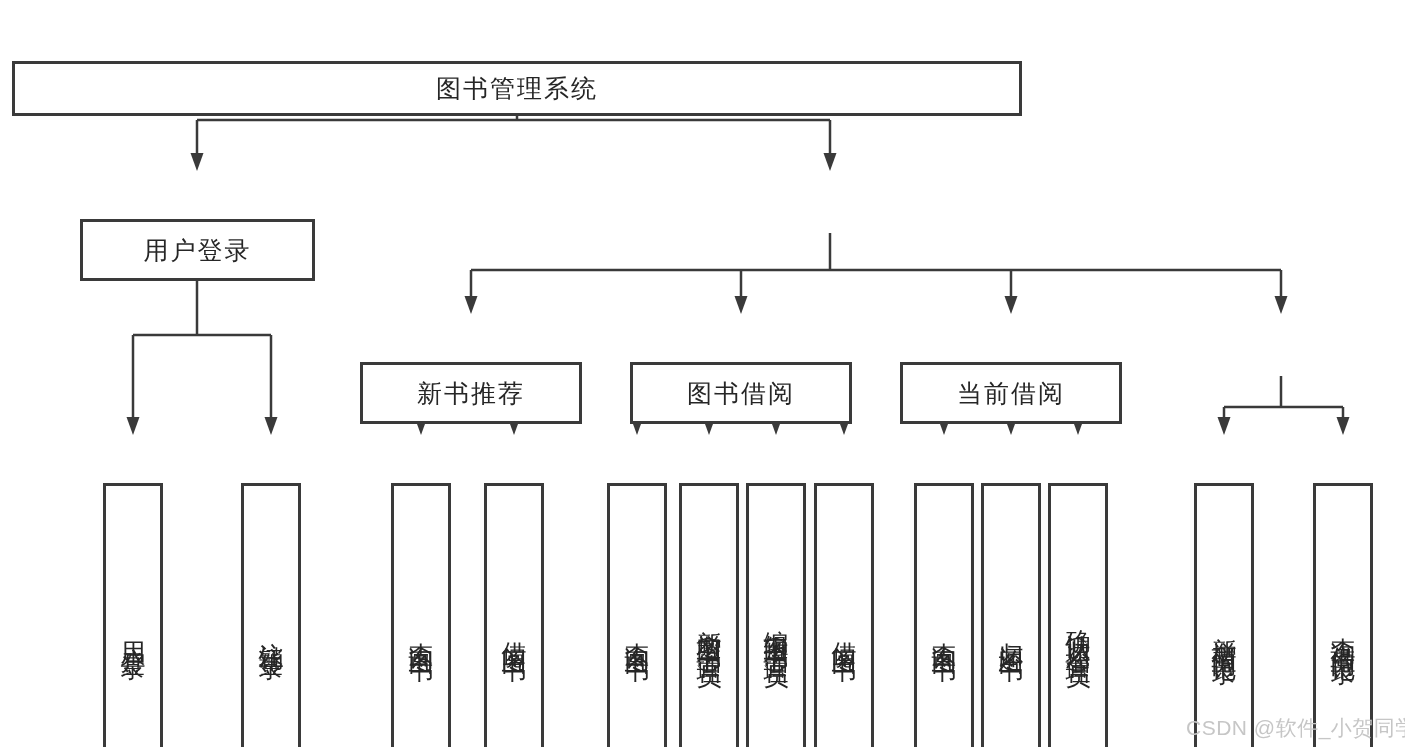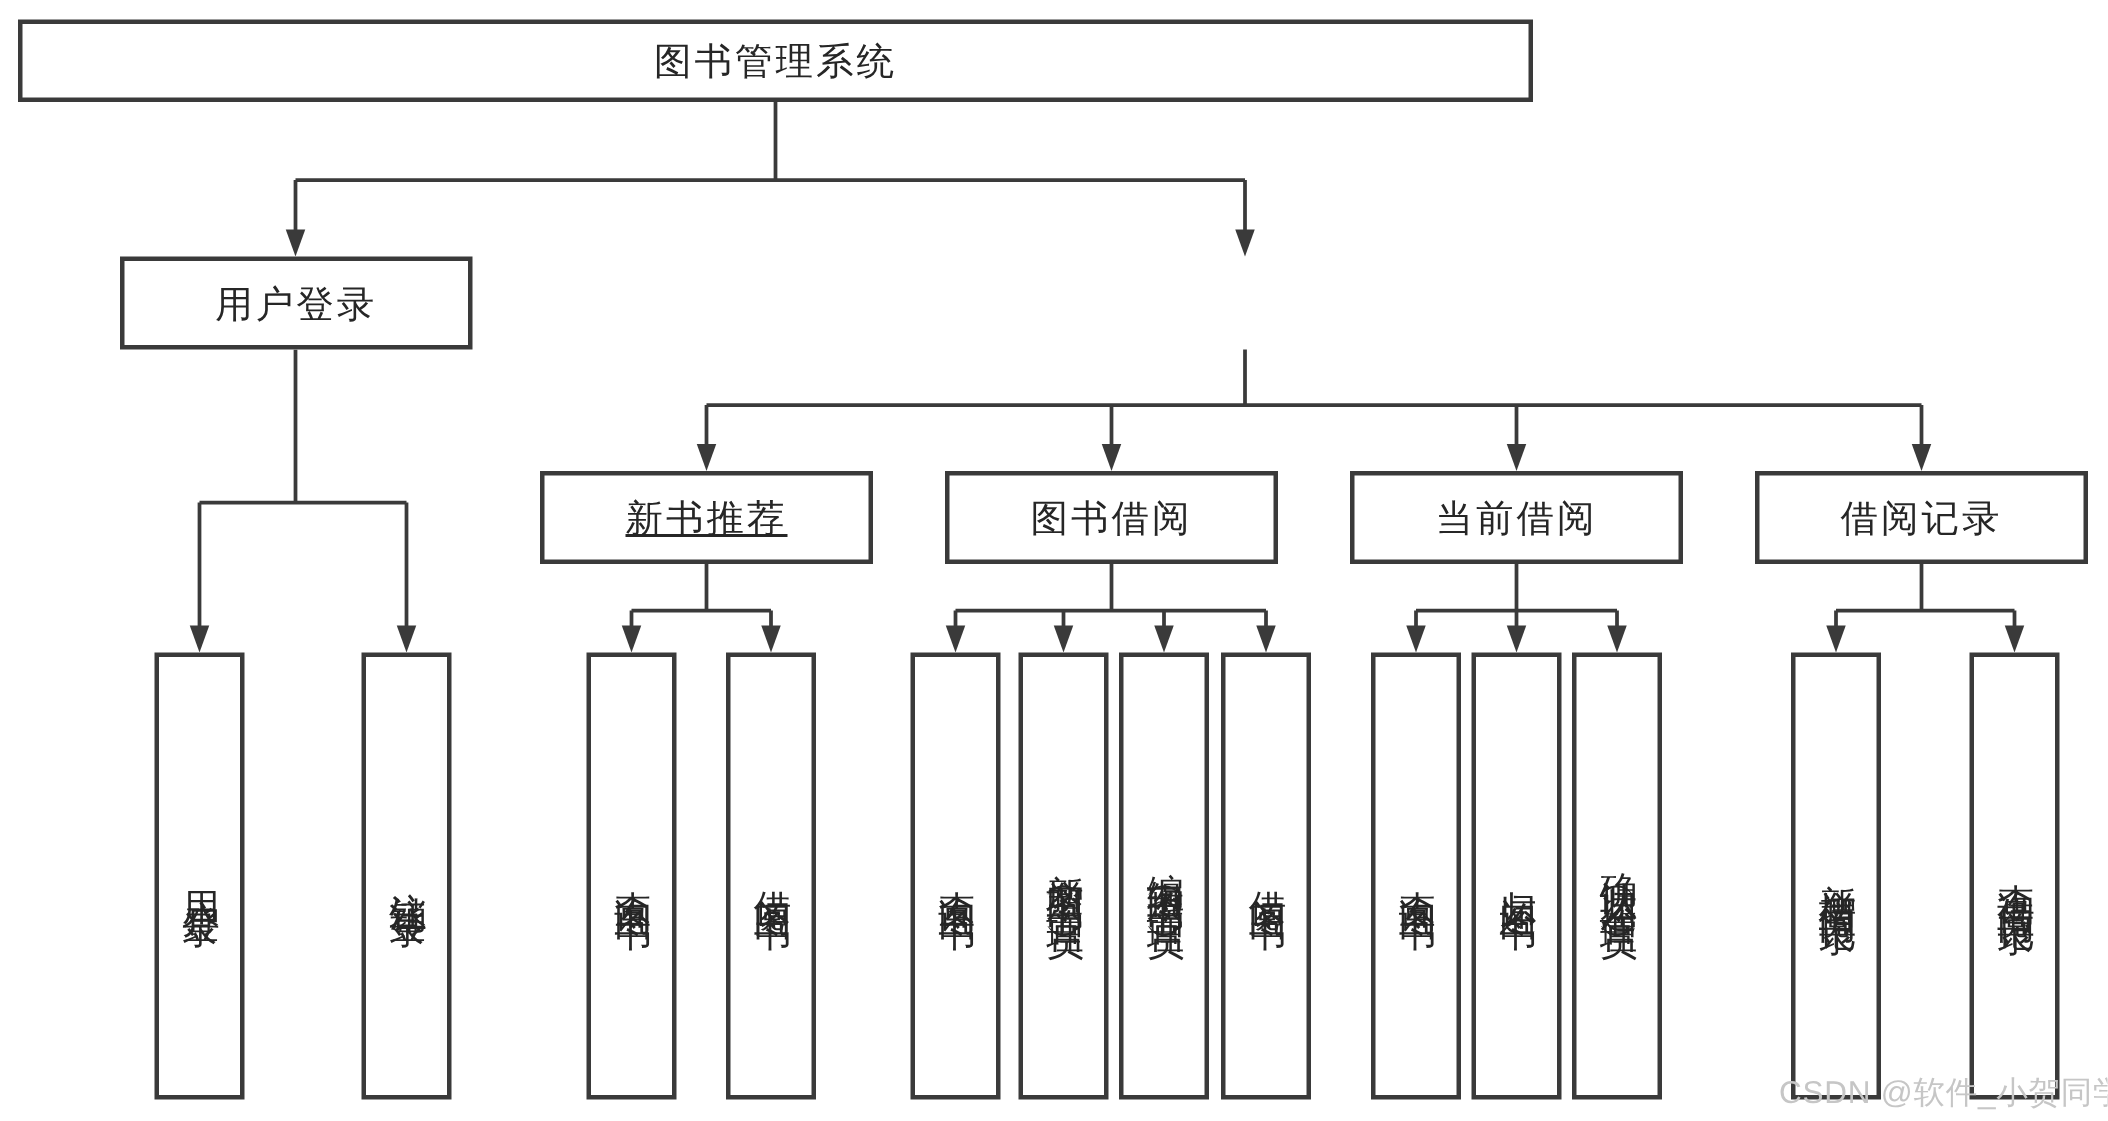--- a/index.html
+++ b/index.html
@@ -17,20 +17,21 @@
   }
   .canvas{position:absolute;left:0;top:0;width:1405px;height:747px;}
   svg.connectors{position:absolute;left:0;top:0;z-index:1;}
   .node{
     position:absolute;z-index:2;
     background:var(--bg);
     border:3px solid var(--line);
     color:var(--text);
     display:flex;align-items:center;justify-content:center;
     text-align:center;
+    margin-top:48px;
   }
   .node.hbox{font-size:25px;letter-spacing:2px;white-space:nowrap;}
   .node.root{left:12px;top:13px;width:1010px;height:55px;}
   .node.lvl2{height:62px;width:235px;top:171px;}
   .node.lvl3{height:62px;width:222px;top:314px;}
   .node.leaf{width:60px;height:298px;top:435px;}
   .vtext{
     writing-mode:vertical-rl;
     font-size:25px;
     letter-spacing:5px;
@@ -120,31 +121,28 @@
   </svg>
 
   <div class="node hbox root">
     <span>图书管理系统</span>
   </div>
 
   <div class="node hbox lvl2" style="left:80px;">
     <span>用户登录</span>
   </div>
 
-  <div class="node hbox lvl3" style="left:360px;text-decoration:underline;">
+  <div class="node hbox lvl3" style="left:360px;">
     <span>新书推荐</span>
   </div>
   <div class="node hbox lvl3" style="left:630px;">
     <span>图书借阅</span>
   </div>
   <div class="node hbox lvl3" style="left:900px;">
     <span>当前借阅</span>
-  </div>
-  <div class="node hbox lvl3" style="left:1170px;">
-    <span>借阅记录</span>
   </div>
 
   <div class="node leaf" style="left:103px;">
     <span class="vtext">用户登录</span>
   </div>
   <div class="node leaf" style="left:241px;">
     <span class="vtext">注销登录</span>
   </div>
 
   <div class="node leaf" style="left:391px;">

